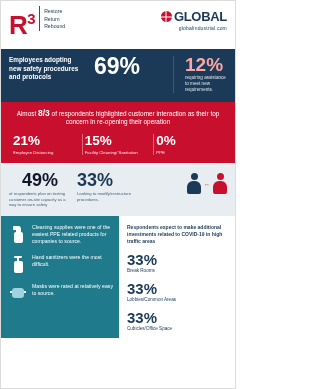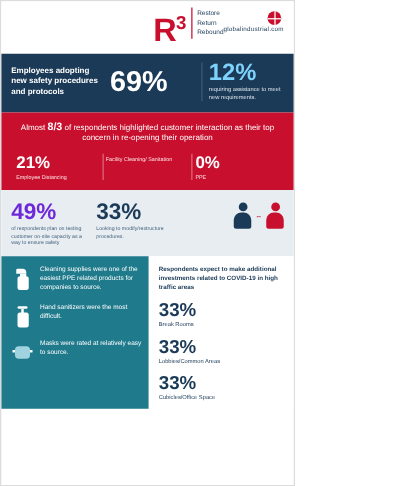--- a/index.html
+++ b/index.html
@@ -13,26 +13,26 @@
     position: relative;
     width: 236px; height: 389px;
     background: #ffffff;
     border: 1px solid #dcdcdc;
     overflow: hidden;
   }
 
   
   .header {
     position: relative;
-    height: 42px;
+    height: 48px;
     background: #ffffff;
     padding: 5px 8px 0 8px;
     display: flex;
     align-items: flex-start;
-    justify-content: flex-end;
+    justify-content: space-between;
   }
   .r3-wrap { display: flex; align-items: flex-start; }
   .r3 {
     font-size: 26px;
     font-weight: bold;
     color: #c8102e;
     line-height: 26px;
     letter-spacing: -0.5px;
   }
   .r3 sup { font-size: 15px; vertical-align: super; }
@@ -70,43 +70,43 @@
   .logo-sub {
     font-size: 5px; color: #1b3a57; letter-spacing: 0.2px; margin-top: 1px;
   }
 
   
   .band-navy {
     background: #1b3a57;
     color: #ffffff;
     padding: 7px 8px 9px 8px;
     display: flex;
-    align-items: center;
-    gap: 5px;
+    align-items: flex-start;
+    gap: 11px;
     position: relative;
   }
   .band-navy .lead {
     flex: 0 0 74px;
     font-size: 6.4px;
     line-height: 8.6px;
     font-weight: bold;
   }
   .stat-onboard { flex: 0 0 68px; text-align: left; }
   .stat-onboard .num {
     font-size: 23px; font-weight: bold; line-height: 21px; color: #fff;
   }
   .stat-onboard .lbl {
     font-size: 8.5px; font-weight: bold; letter-spacing: 0.2px; color:#fff;
   }
   .divider-v {
     width: 1px; align-self: stretch; background: #3d5a74;
   }
   .stat-assist { flex: 1; }
   .stat-assist .num {
-    font-size: 19px; font-weight: bold; color: #7dd3fc; line-height: 18px;
+    font-size: 19px; font-weight: bold; color: #fca5a5; line-height: 18px;
   }
   .stat-assist .lbl {
     font-size: 4.6px; line-height: 6px; color: #dfe6ec; margin-top: 1px;
   }
 
   
   .band-red {
     background: #c8102e;
     color: #ffffff;
     padding: 7px 10px 8px 10px;
@@ -127,21 +127,21 @@
 
   
   .band-light {
     background: #e8edf1;
     padding: 8px 8px 9px 8px;
     display: flex;
     align-items: flex-start;
     gap: 6px;
   }
   .b3col { flex: 0 0 62px; }
-  .b3col .p { font-size: 18px; font-weight: bold; color:#6d28d9; line-height: 18px; }
+  .b3col .p { font-size: 18px; font-weight: bold; color:#0f172a; line-height: 18px; text-align: center; }
   .b3col .c { font-size: 4.2px; line-height: 5.4px; color:#44637d; margin-top:2px; }
   .b3col2 { flex: 0 0 55px; }
   .b3col2 .p { font-size: 18px; font-weight: bold; color:#1b3a57; line-height: 18px; }
   .b3col2 .c { font-size: 4.2px; line-height: 5.4px; color:#44637d; margin-top:2px; }
   .people { flex: 1; display: flex; align-items: center; justify-content: flex-end; gap: 3px; padding-top:2px; position: relative;}
   .person { width: 14px; }
   .person .head { width: 7px; height: 7px; border-radius: 50%; margin: 0 auto 1px; }
   .person .body {
     width: 14px; height: 13px;
     border-radius: 6px 6px 2px 2px;
@@ -200,20 +200,21 @@
       <div class="r3"><span>R</span><sup>3</sup></div>
       <div class="r3-words">
         <div>Restore</div>
         <div>Return</div>
         <div>Rebound</div>
       </div>
     </div>
     <div class="logo">
       <div class="logo-main">
         <span class="globe"></span>
+        <span class="logo-text">GLOBAL</span>
       </div>
       <div class="logo-sub">globalindustrial.com</div>
     </div>
   </div>
 
   <div class="band-navy">
     <div class="lead">Employees adopting new safety procedures and protocols</div>
     <div class="stat-onboard">
       <div class="num">69%</div>
     </div>
@@ -229,20 +230,21 @@
       <span>Almost</span>
       <span class="frac">8/3</span>
       <span>of respondents highlighted customer interaction as their top concern in re-opening their operation</span>
     </div>
     <div class="triple">
       <div class="cell">
         <div class="p">21%</div>
         <div class="c">Employee Distancing</div>
       </div>
       <div class="cell">
+        <div class="p">15%</div>
         <div class="c">Facility Cleaning/ Sanitation</div>
       </div>
       <div class="cell">
         <div class="p">0%</div>
         <div class="c">PPE</div>
       </div>
     </div>
   </div>
 
   <div class="band-light">

